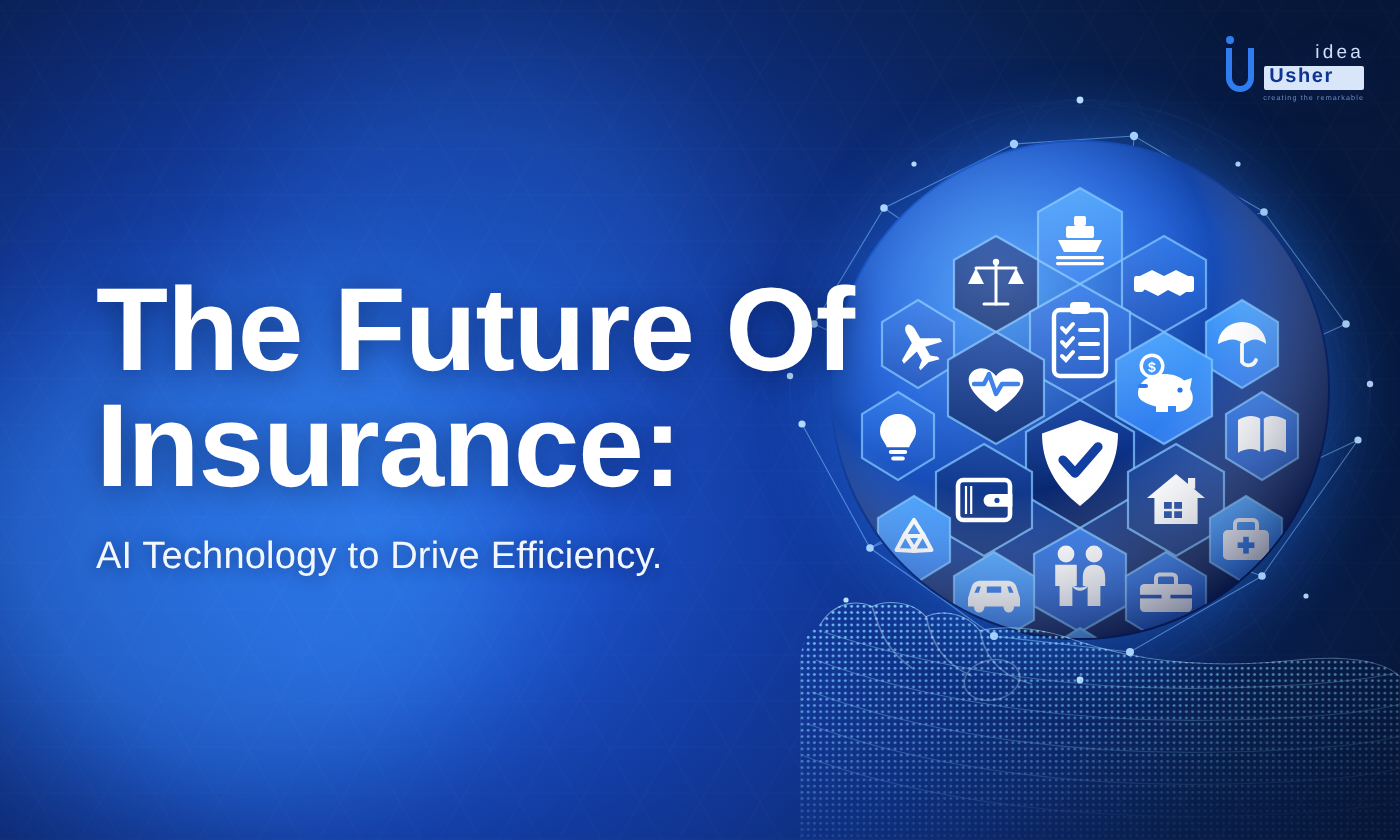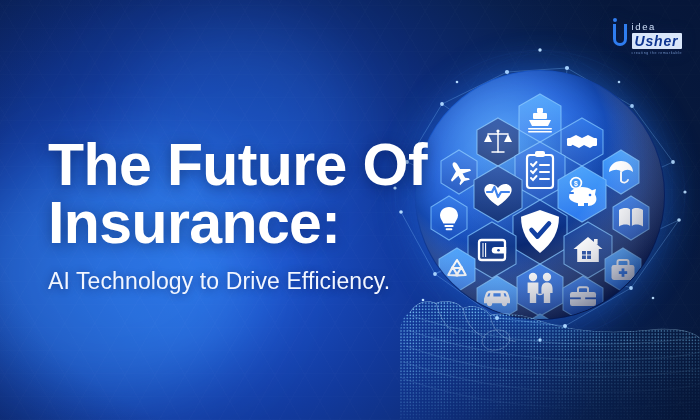--- a/index.html
+++ b/index.html
@@ -48,43 +48,42 @@
     border-radius:50%; background:#2f7df0;
   }
   .logo-u .cup {
     position:absolute; left:0px; top:6px; width:14px; height:22px;
     border:3.5px solid #2f7df0; border-top:none;
     border-radius:0 0 8px 8px;
   }
   .logo-words { display:flex; flex-direction:column; gap:1px; padding-top:4px; }
   .logo-idea {
     font-size:9.5px; letter-spacing:1.6px; color:#cfe0f8; font-weight:400;
-    line-height:1; text-transform:lowercase;
+    line-height:1; text-transform:lowercase;text-align:right;
   }
   .logo-usher-box { background:#d9e6fa; padding:1px 3px; border-radius:1px; }
   .logo-usher {
-    font-size:14px; letter-spacing:.8px; color:#0d3490; font-weight:700;
+    font-size:10px; letter-spacing:.8px; color:#0d3490; font-weight:700;
     line-height:1.05;
-    font-style:italic;
   }
   .logo-tag {
     font-size:3.6px; letter-spacing:.55px; color:#6d8ec4; line-height:1;
     margin-top:1.5px; text-align:right;
   }
 
   
   .copy { position:absolute; left:48px; top:136px; }
   .title {
     color:#ffffff; font-weight:800; font-size:59px; line-height:.99;
     letter-spacing:-.6px; white-space:pre-line;
     text-shadow:0 2px 14px rgba(4,16,56,.45);
   }
   .subtitle {
     margin-top:15px; color:#f2f6ff; font-weight:500;
-    font-size:23px; letter-spacing:.1px;
+    font-size:19px; letter-spacing:.1px;
     text-shadow:0 1px 8px rgba(4,16,56,.45);
   }
 
   
   .sphere-wrap { position:absolute; left:415px; top:70px; width:250px; height:250px; }
   .mesh { position:absolute; inset:-28px; overflow:visible; }
   .glowhalo {
     position:absolute; left:-34px; top:-34px; width:318px; height:318px;
     border-radius:50%;
     background:radial-gradient(circle at 50% 50%, rgba(60,150,255,.30) 0%, rgba(40,110,230,.14) 48%, rgba(20,70,180,0) 72%);

